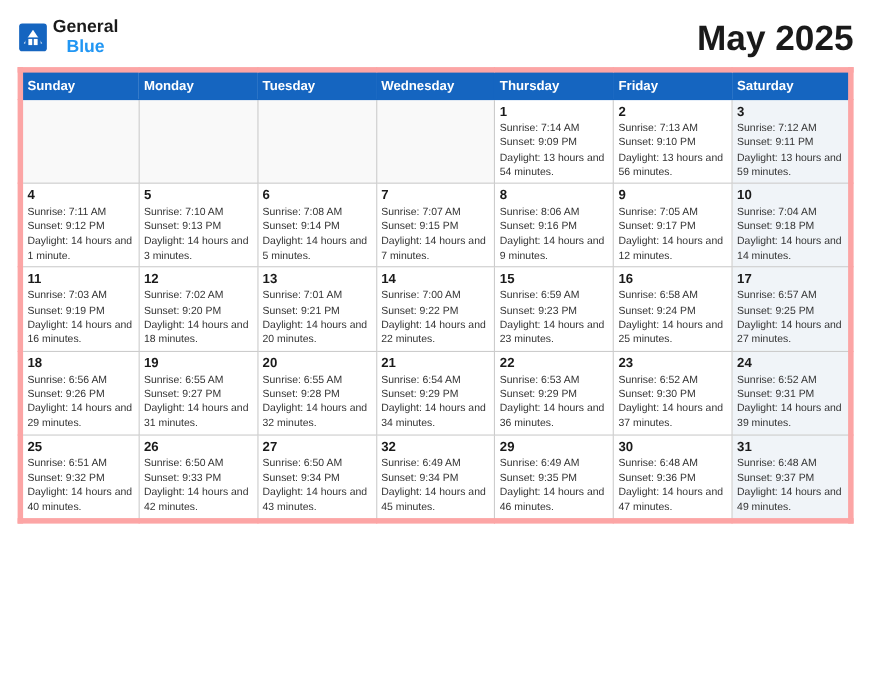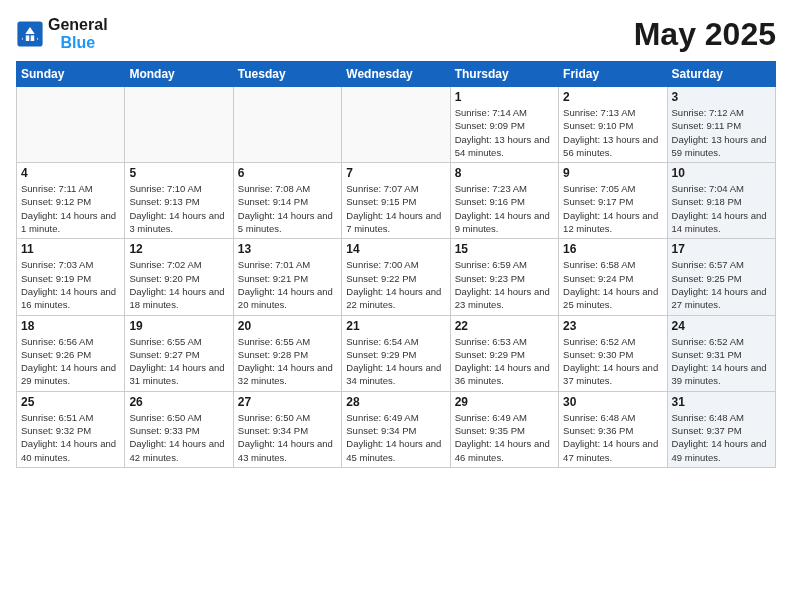--- a/index.html
+++ b/index.html
@@ -39,21 +39,21 @@
       font-size: 32px;
       font-weight: bold;
       color: #1a1a1a;
     }
     .subtitle {
       font-size: 14px;
       color: #333;
     }
     .calendar {
       flex: 1;
-      border: 1px solid #fca5a5;
+      border: 5px solid #fca5a5;
       border-collapse: collapse;
       width: 100%;
       table-layout: fixed;
       padding-left: 40px;
     }
     .calendar th {
       background: #1565C0;
       color: #fff;
       font-size: 12px;
       font-weight: bold;
@@ -185,21 +185,21 @@
           </td>
           <td>
             <span class="day-number">7</span>
             <div class="day-info">Sunrise: 7:07 AM
 Sunset: 9:15 PM
 Daylight: 14 hours
 and 7 minutes.</div>
           </td>
           <td>
             <span class="day-number">8</span>
-            <div class="day-info">Sunrise: 7:23 AM
+            <div class="day-info">Sunrise: 8:06 AM
 Sunset: 9:16 PM
 Daylight: 14 hours
 and 9 minutes.</div>
           </td>
           <td>
             <span class="day-number">9</span>
             <div class="day-info">Sunrise: 7:05 AM
 Sunset: 9:17 PM
 Daylight: 14 hours
 and 12 minutes.</div>
@@ -330,21 +330,21 @@
 and 42 minutes.</div>
           </td>
           <td>
             <span class="day-number">27</span>
             <div class="day-info">Sunrise: 6:50 AM
 Sunset: 9:34 PM
 Daylight: 14 hours
 and 43 minutes.</div>
           </td>
           <td>
-            <span class="day-number">28</span>
+            <span class="day-number">32</span>
             <div class="day-info">Sunrise: 6:49 AM
 Sunset: 9:34 PM
 Daylight: 14 hours
 and 45 minutes.</div>
           </td>
           <td>
             <span class="day-number">29</span>
             <div class="day-info">Sunrise: 6:49 AM
 Sunset: 9:35 PM
 Daylight: 14 hours

